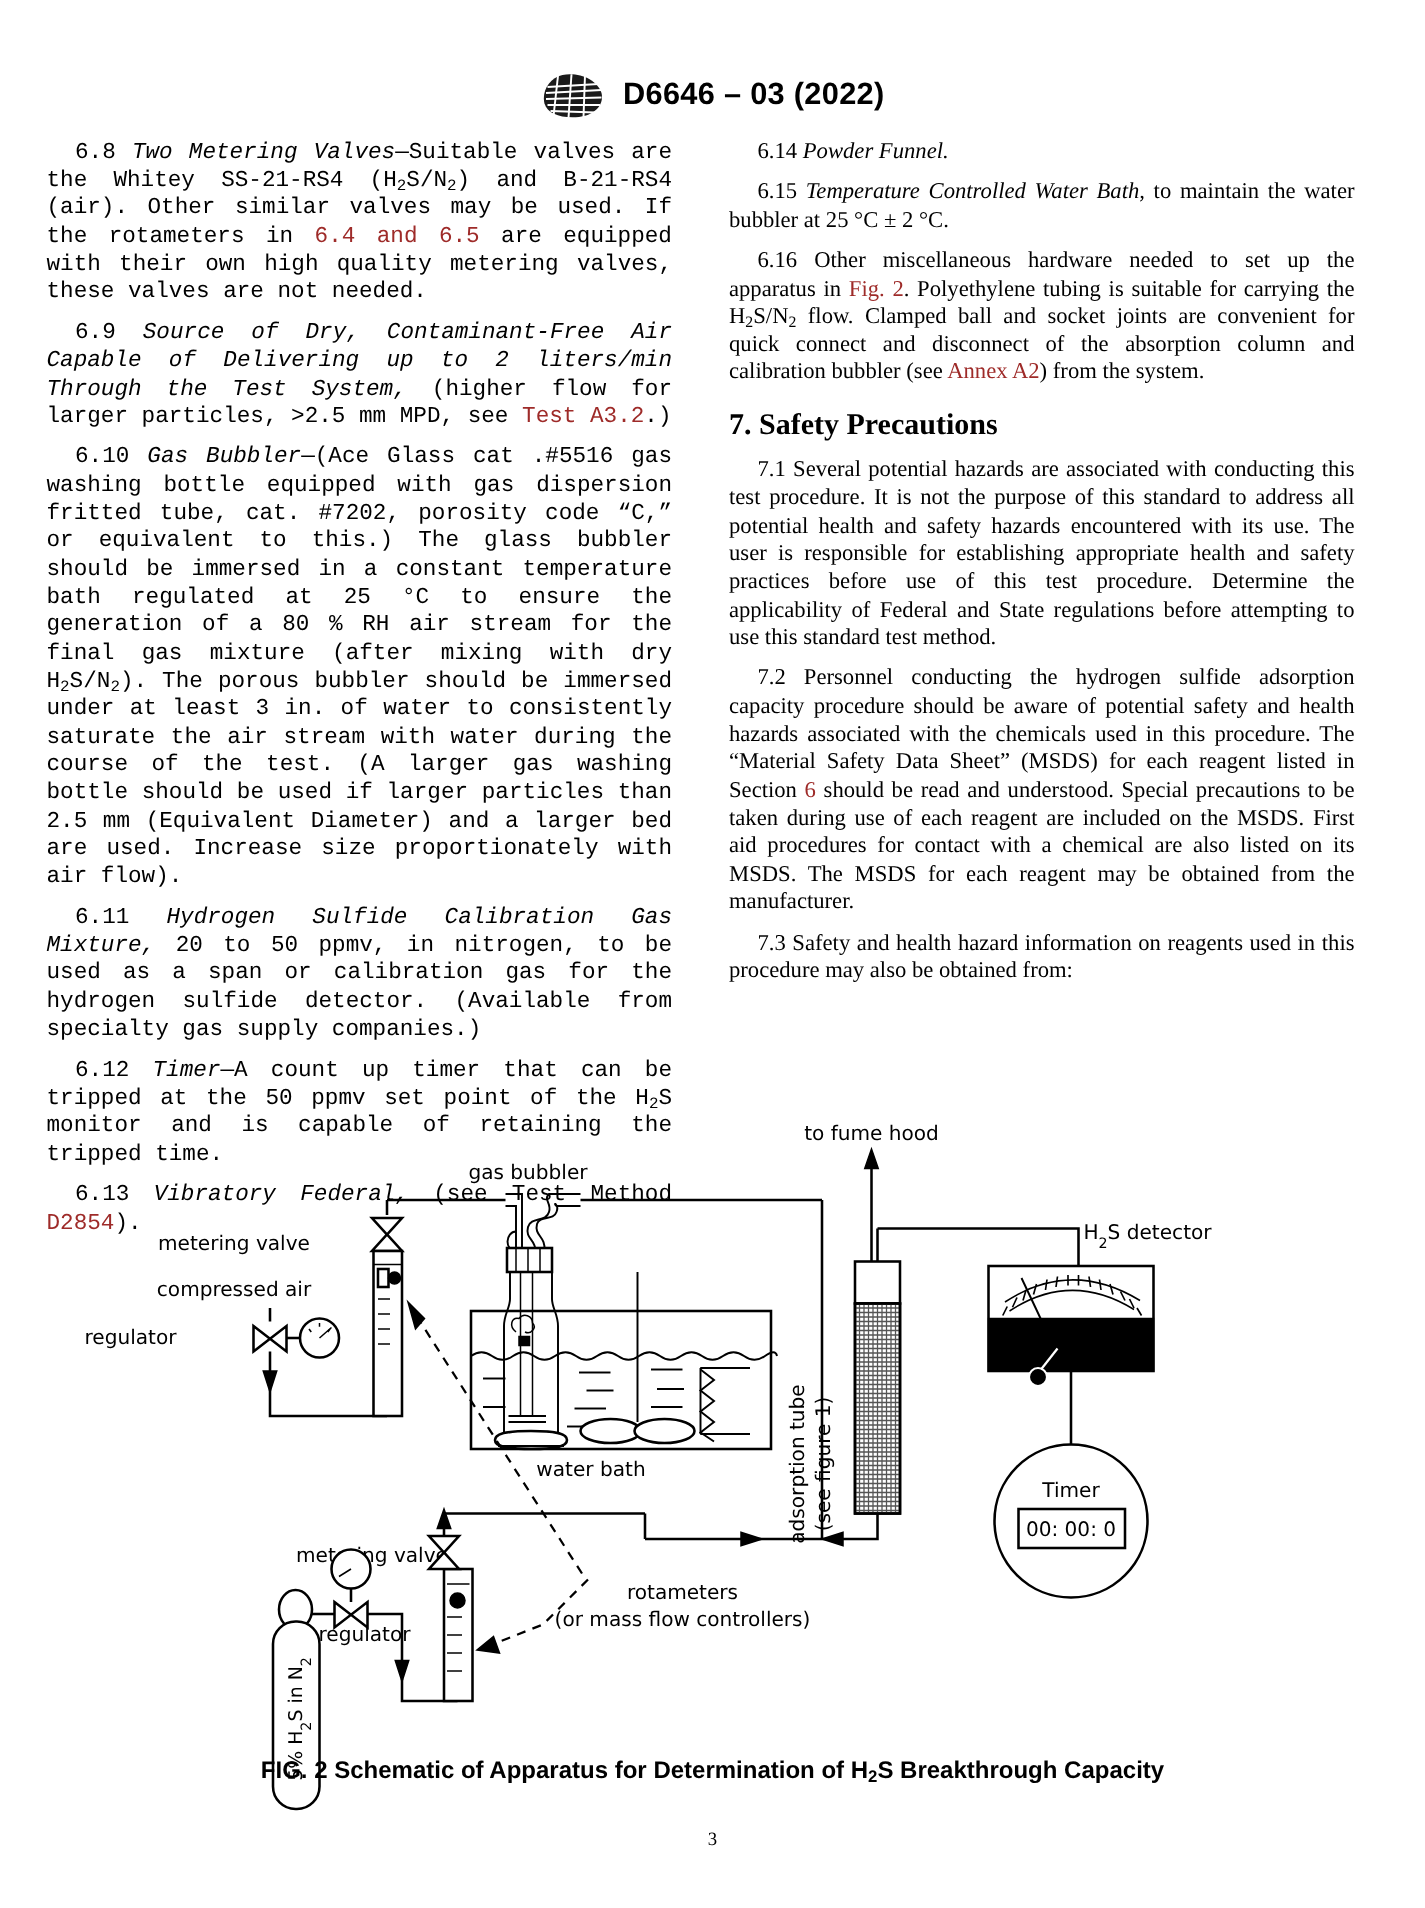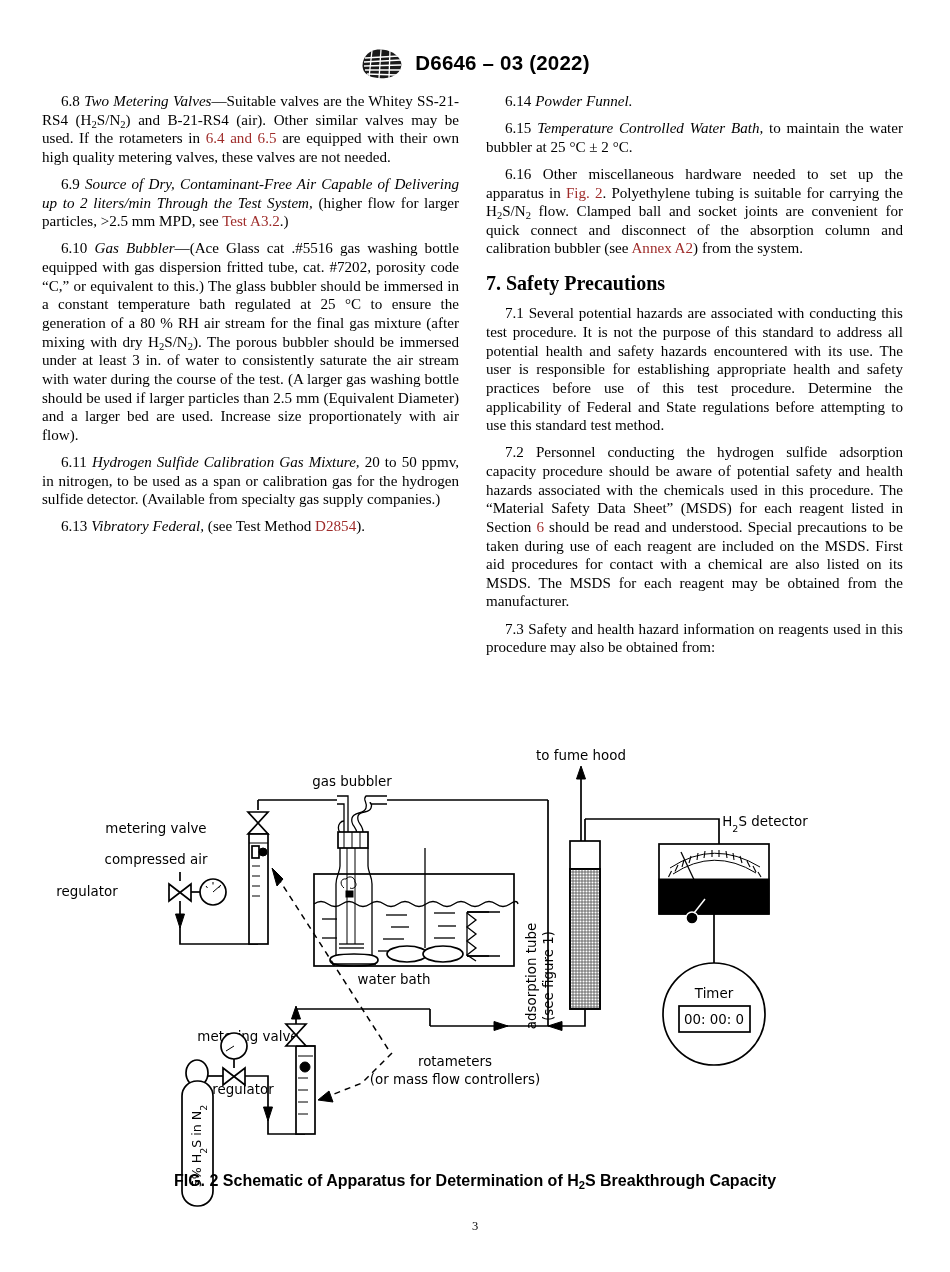--- a/index.html
+++ b/index.html
@@ -53,21 +53,21 @@
   .col {
     position: absolute;
     top: 92px;
     width: 417px;
     font-size: 15.1px;
     line-height: 1.235;
     text-align: justify;
     text-justify: inter-word;
     hyphens: manual;
   }
-  .col-left  { left: 42px; }
+  .col-left  { left: 31px; font-family: Liberation Mono, monospace; }
   .col-right { left: 486px; }
 
   .para {
     margin: 0 0 8.5px 0;
     text-indent: 19px;
   }
   .sec-head {
     font-family: "Liberation Serif", "DejaVu Serif", serif;
     font-weight: bold;
     font-size: 20px;
@@ -150,20 +150,21 @@
       </svg>
     </span>
     <span class="header-title">D6646 – 03 (2022)</span>
   </div>
 
   <div class="col col-left" id="left-col">
       <p class="para">6.8  <i>Two Metering Valves</i>—Suitable valves are the Whitey SS-21-RS4 (H<sub>2</sub>S/N<sub>2</sub>) and B-21-RS4 (air). Other similar valves may be used. If the rotameters in <span class="xref">6.4 and 6.5</span> are equipped with their own high quality metering valves, these valves are not needed.</p>
       <p class="para">6.9  <i>Source of Dry, Contaminant-Free Air Capable of Delivering up to 2 liters/min Through the Test System,</i> (higher flow for larger particles, &gt;2.5 mm MPD, see <span class="xref">Test A3.2</span>.)</p>
       <p class="para">6.10  <i>Gas Bubbler</i>—(Ace Glass cat .#5516 gas washing bottle equipped with gas dispersion fritted tube, cat. #7202, porosity code “C,” or equivalent to this.) The glass bubbler should be immersed in a constant temperature bath regulated at 25 °C to ensure the generation of a 80 % RH air stream for the final gas mixture (after mixing with dry H<sub>2</sub>S/N<sub>2</sub>). The porous bubbler should be immersed under at least 3 in. of water to consistently saturate the air stream with water during the course of the test. (A larger gas washing bottle should be used if larger particles than 2.5 mm (Equivalent Diameter) and a larger bed are used. Increase size proportionately with air flow).</p>
       <p class="para">6.11  <i>Hydrogen Sulfide Calibration Gas Mixture,</i> 20 to 50 ppmv, in nitrogen, to be used as a span or calibration gas for the hydrogen sulfide detector. (Available from specialty gas supply companies.)</p>
+      <p class="para">6.12  <i>Timer</i>—A count up timer that can be tripped at the 50 ppmv set point of the H<sub>2</sub>S monitor and is capable of retaining the tripped time.</p>
       <p class="para">6.13  <i>Vibratory Federal,</i> (see Test Method <span class="xref">D2854</span>).</p>
     </div>
 
   <div class="col col-right" id="right-col">
       <p class="para">6.14  <i>Powder Funnel.</i></p>
       <p class="para">6.15  <i>Temperature Controlled Water Bath,</i> to maintain the water bubbler at 25 °C ± 2 °C.</p>
       <p class="para">6.16  Other miscellaneous hardware needed to set up the apparatus in <span class="xref">Fig. 2</span>. Polyethylene tubing is suitable for carrying the H<sub>2</sub>S/N<sub>2</sub> flow. Clamped ball and socket joints are convenient for quick connect and disconnect of the absorption column and calibration bubbler (see <span class="xref">Annex A2</span>) from the system.</p>
       <p class="sec-head">7.  Safety Precautions</p>
       <p class="para">7.1  Several potential hazards are associated with conducting this test procedure. It is not the purpose of this standard to address all potential health and safety hazards encountered with its use. The user is responsible for establishing appropriate health and safety practices before use of this test procedure. Determine the applicability of Federal and State regulations before attempting to use this standard test method.</p>
       <p class="para">7.2  Personnel conducting the hydrogen sulfide adsorption capacity procedure should be aware of potential safety and health hazards associated with the chemicals used in this procedure. The “Material Safety Data Sheet” (MSDS) for each reagent listed in Section <span class="xref">6</span> should be read and understood. Special precautions to be taken during use of each reagent are included on the MSDS. First aid procedures for contact with a chemical are also listed on its MSDS. The MSDS for each reagent may be obtained from the manufacturer.</p>

